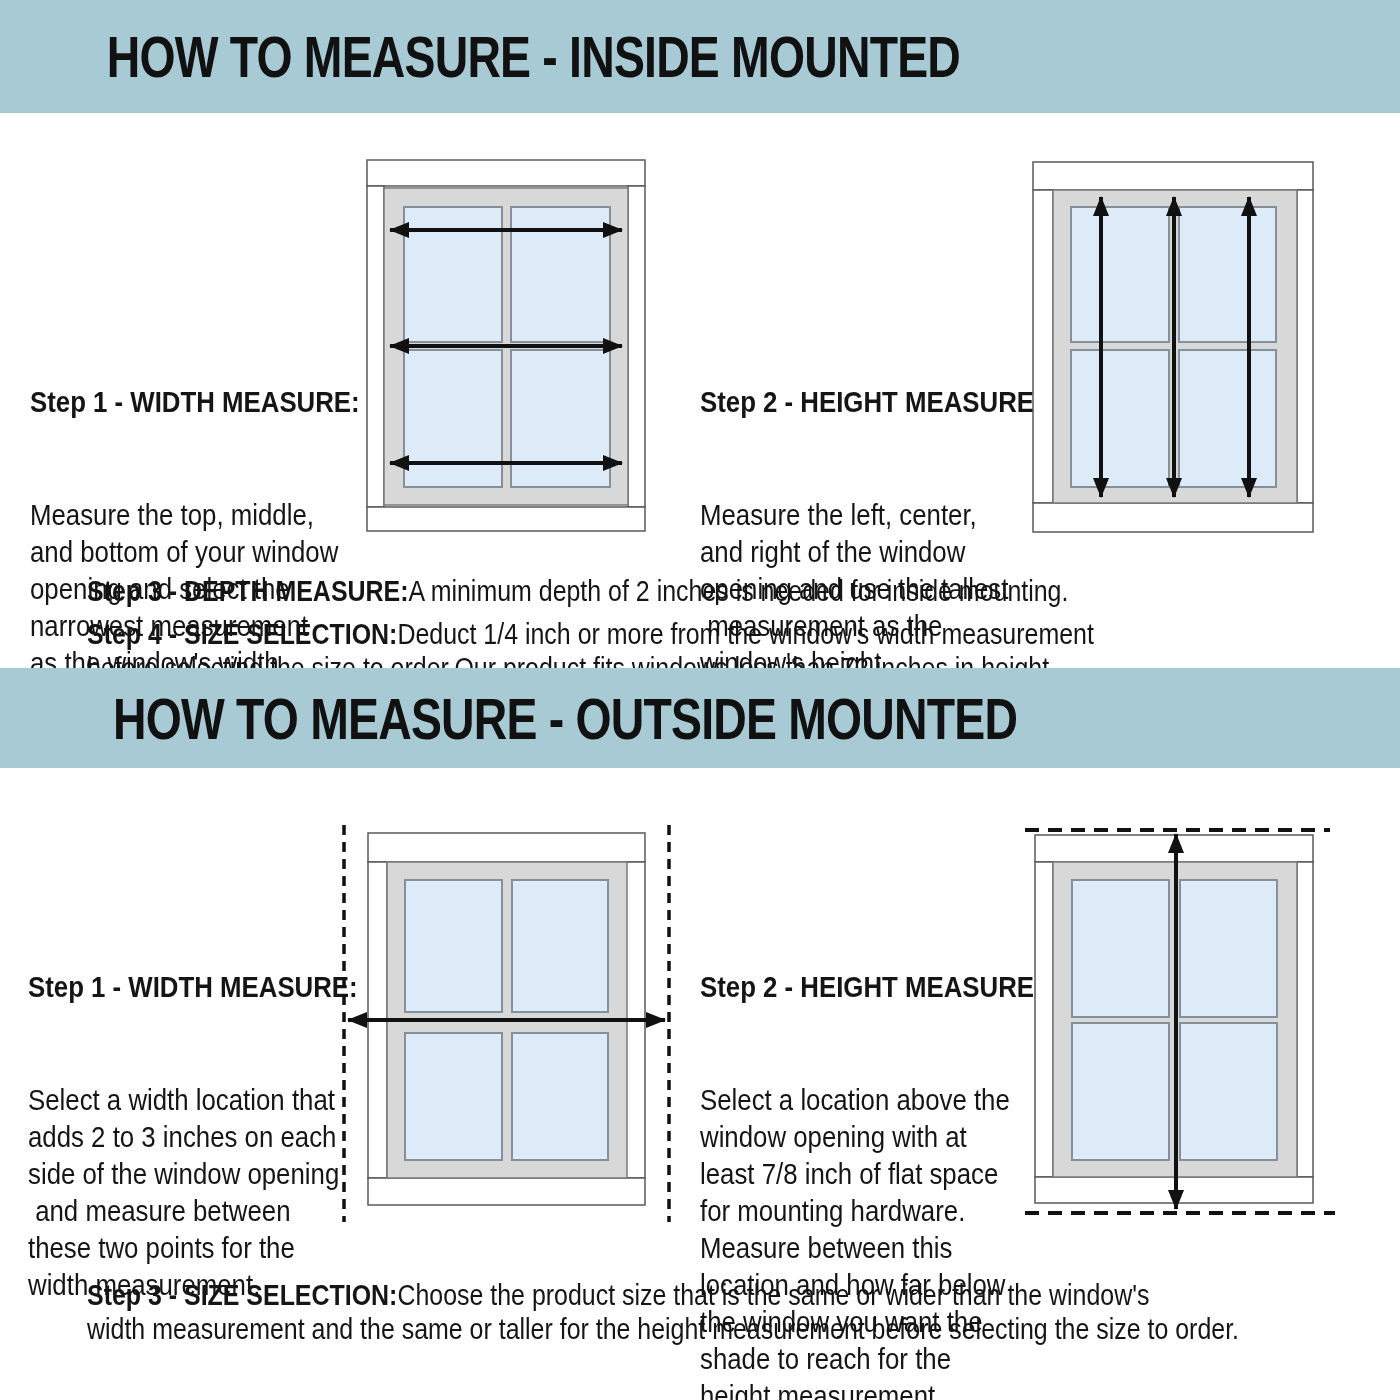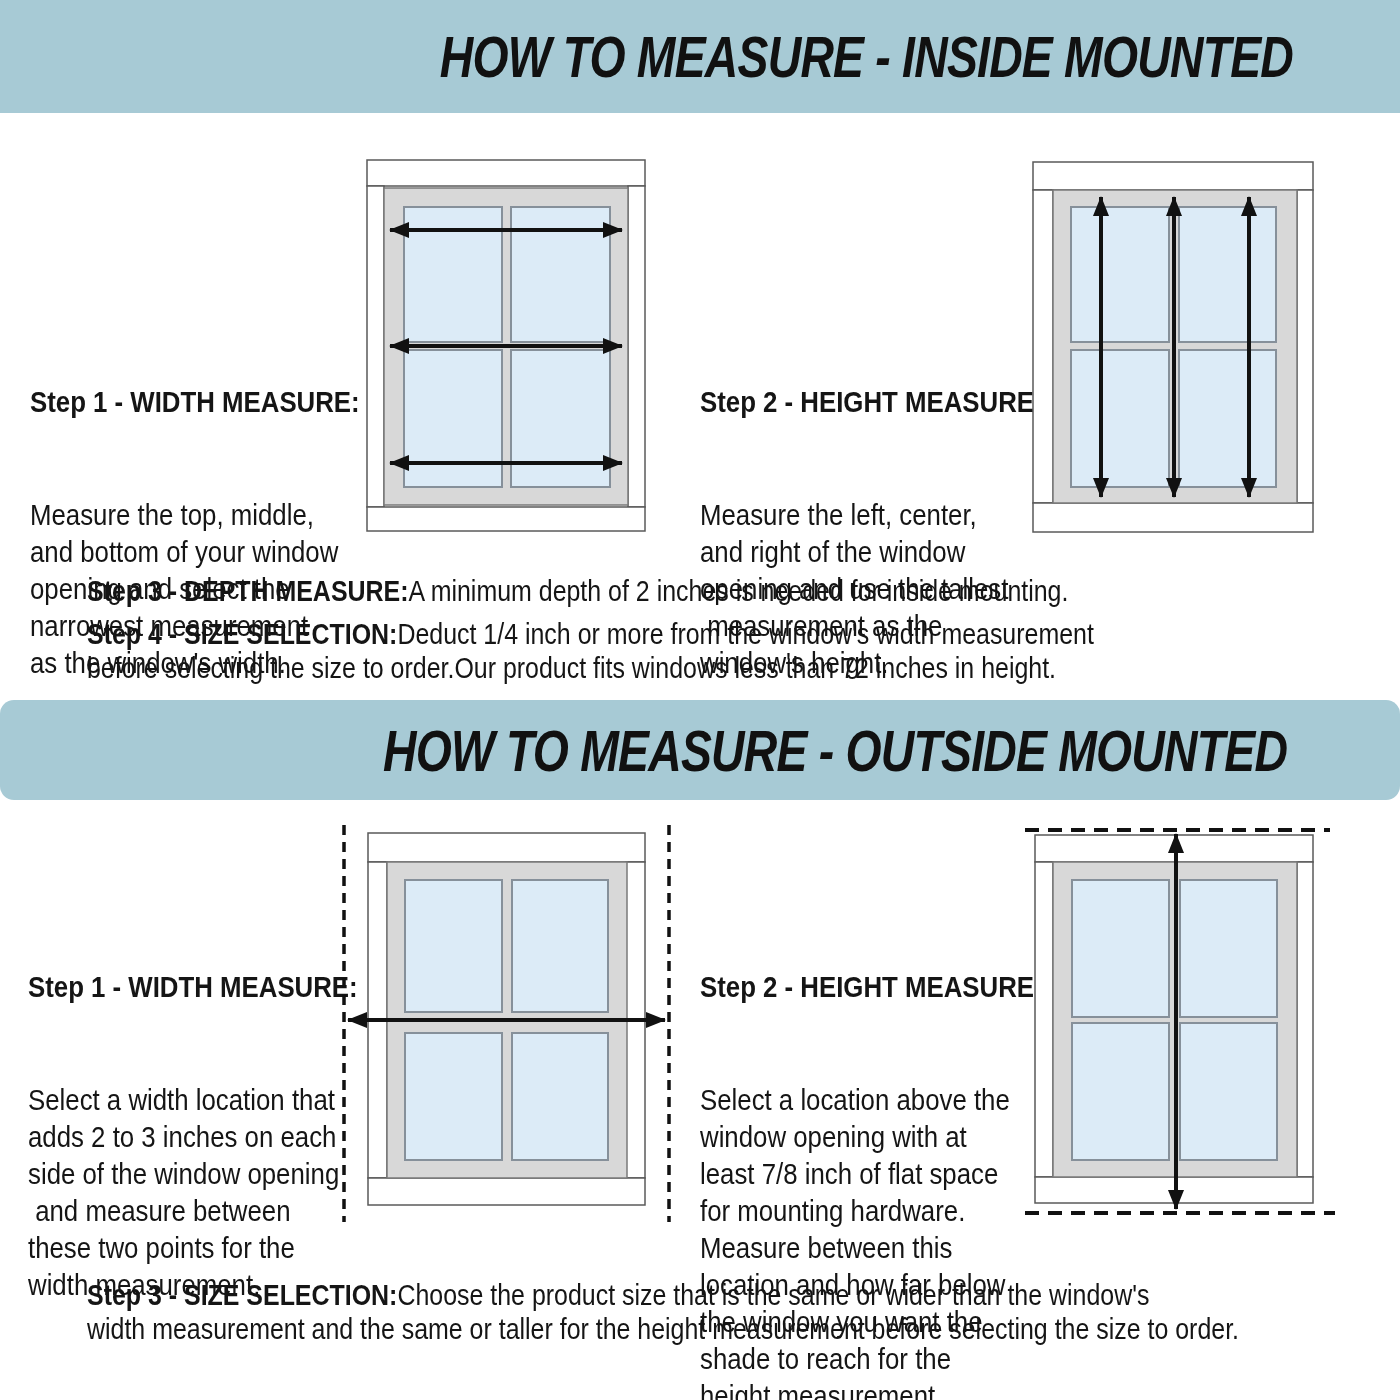--- a/index.html
+++ b/index.html
@@ -1,20 +1,20 @@
 <!DOCTYPE html>
 <html style="--bg: #ffffff; --band: #a7cad5; --pane: #dcebf7; --frame: #d8d8d8; --frameStroke: #7a7a7a; --windowStroke: #5a5a5a; --arrow: #111111; --text: #151515;"><head>
 <meta charset="utf-8">
 <style>
   html,body{margin:0;padding:0;background:#fff;}
   .page{position:relative;width:1400px;height:1400px;overflow:hidden;
         background:var(--bg,#fff);color:var(--text,#151515);
         font-family:"Liberation Sans",sans-serif;}
   .band{position:absolute;left:0;width:1400px;background:var(--band,#a7cad5);
-        display:flex;align-items:center;justify-content:flex-end;font-style:italic;}
+        display:flex;align-items:center;justify-content:flex-start;}
   .band .t{font-weight:bold;font-size:58px;letter-spacing:-1px;
            transform:scaleX(0.8);white-space:nowrap;color:#111;}
   .tb{position:absolute;width:430px;font-size:30px;line-height:37px;
       transform:scaleX(0.86);transform-origin:0 0;white-space:pre-wrap;}
   .tb .h{font-weight:bold;font-size:30px;line-height:40px;white-space:nowrap;}
   .steps{position:absolute;width:1560px;font-size:29px;line-height:34px;
          transform:scaleX(0.86);transform-origin:0 0;}
   .steps .row{margin-bottom:9px;}
   .steps b{font-weight:bold;white-space:pre-wrap;}
   .steps .bt{white-space:pre-wrap;}
@@ -97,21 +97,21 @@
   <div class="steps" style="left:87px;top:574px;">
     <div class="row">
       <b>Step 3 - DEPTH MEASURE:</b><span class="bt">A minimum depth of 2 inches is needed for inside mounting.</span>
     </div>
     <div class="row">
       <b>Step 4 - SIZE SELECTION:</b><span class="bt">Deduct 1/4 inch or more from the window's width measurement
 before selecting the size to order.Our product fits windows less than 72 inches in height.</span>
     </div>
   </div>
 
-  <header class="band" style="top:700px;height:100px;border-radius:14px;">
+  <header class="band" style="top:668px;height:100px;">
     <div class="t">HOW TO MEASURE - OUTSIDE MOUNTED</div>
   </header>
 
   <div class="tb" style="left:28px;top:893px;">
     <div class="h">Step 1 - WIDTH MEASURE:</div>
     <div>Select a width location that
 adds 2 to 3 inches on each
 side of the window opening
  and measure between
 these two points for the

